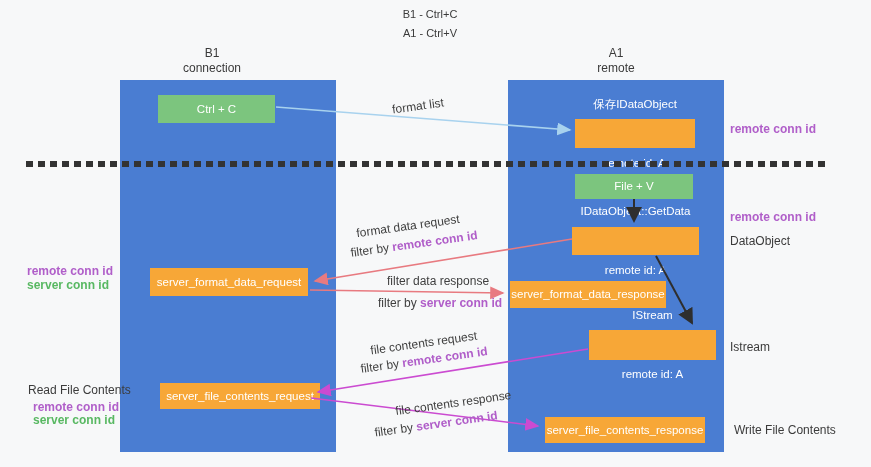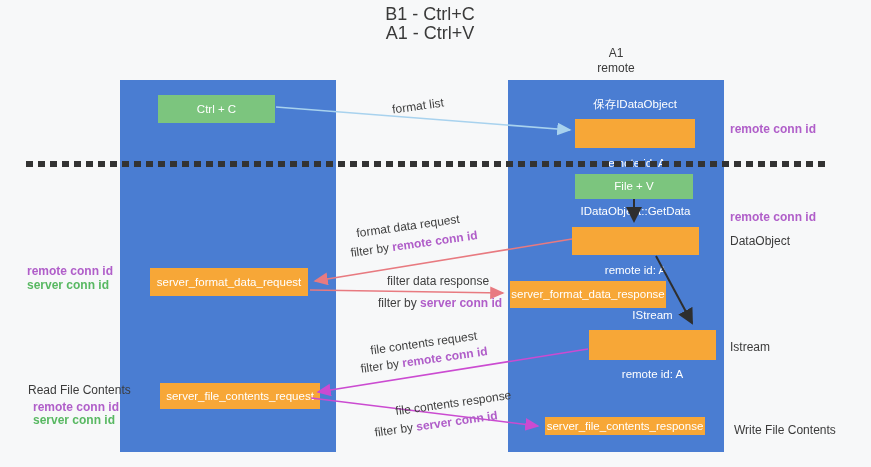--- a/index.html
+++ b/index.html
@@ -1,18 +1,18 @@
 <!DOCTYPE html>
 <html style="--lane-blue: #4a7dd2; --node-orange: #f7a737; --node-green: #7cc57e; --arrow-blue: #a8d2ee; --arrow-black: #2e2e2e; --arrow-salmon: #e87a80; --arrow-magenta: #cb4bd1; --text-purple: #b05ec9; --text-green: #58b862;"><head>
 <meta charset="utf-8">
 <style>
   html,body{margin:0;padding:0;background:#f7f8f9;font-family:"Liberation Sans",sans-serif;}
   .canvas{position:relative;width:871px;height:467px;background:#f7f8f9;overflow:hidden;}
   .title{position:absolute;left:330px;top:5px;width:200px;text-align:center;
-         font-size:18px;line-height:19px;color:#3a3a3a;}
+         font-size:11px;line-height:19px;color:#3a3a3a;}
   .lane-header{position:absolute;width:120px;text-align:center;font-size:12px;
                line-height:15px;color:#3a3a3a;}
   .lane{position:absolute;background:var(--lane-blue);}
   .node{position:absolute;display:flex;flex-direction:column;align-items:center;
         justify-content:center;color:#fff;font-size:11.5px;line-height:13px;
         text-align:center;box-sizing:border-box;}
   .node.orange{background:var(--node-orange);gap:46px;}
   .node.green{background:var(--node-green);}
   .overlay{position:absolute;left:0;top:0;pointer-events:none;}
   .edge-label{position:absolute;font-size:12px;color:#3f3f3f;white-space:nowrap;}
@@ -33,20 +33,24 @@
 </head>
 <body>
 
 <div class="canvas">
 
   <div class="title">
     <div>B1 - Ctrl+C</div>
     <div>A1 - Ctrl+V</div>
   </div>
 
+  <div class="lane-header" style="left:152px;top:46px;">
+    <div>B1</div>
+    <div>connection</div>
+  </div>
   <div class="lane-header" style="left:556px;top:46px;">
     <div>A1</div>
     <div>remote</div>
   </div>
 
   <div class="lane" style="left:120px;top:80px;width:216px;height:372px;"></div>
   <div class="lane" style="left:508px;top:80px;width:216px;height:372px;"></div>
 
   <div class="node green" style="left:158px;top:95px;width:117px;height:28px;">
     <span>Ctrl + C</span>
@@ -68,21 +72,21 @@
   <div class="node orange" style="left:510px;top:281px;width:156px;height:27px;">
     <span>server_format_data_response</span>
   </div>
   <div class="node orange" style="left:589px;top:330px;width:127px;height:30px;">
     <span>IStream</span>
     <span>remote id: A</span>
   </div>
   <div class="node orange" style="left:160px;top:383px;width:160px;height:26px;">
     <span>server_file_contents_request</span>
   </div>
-  <div class="node orange" style="left:545px;top:417px;width:160px;height:18px;">
+  <div class="node orange" style="left:545px;top:417px;width:160px;height:26px;">
     <span>server_file_contents_response</span>
   </div>
 
   <svg class="overlay" width="871" height="467" viewBox="0 0 871 467">
     <defs>
       <marker id="arrBlue" markerWidth="10" markerHeight="9" refX="8" refY="4" orient="auto">
         <path d="M0,0 L9,4 L0,8 z" class="mk-blue"></path>
       </marker>
       <marker id="arrBlack" markerWidth="9" markerHeight="9" refX="7" refY="4" orient="auto">
         <path d="M0,0 L8,4 L0,8 z" class="mk-black"></path>

